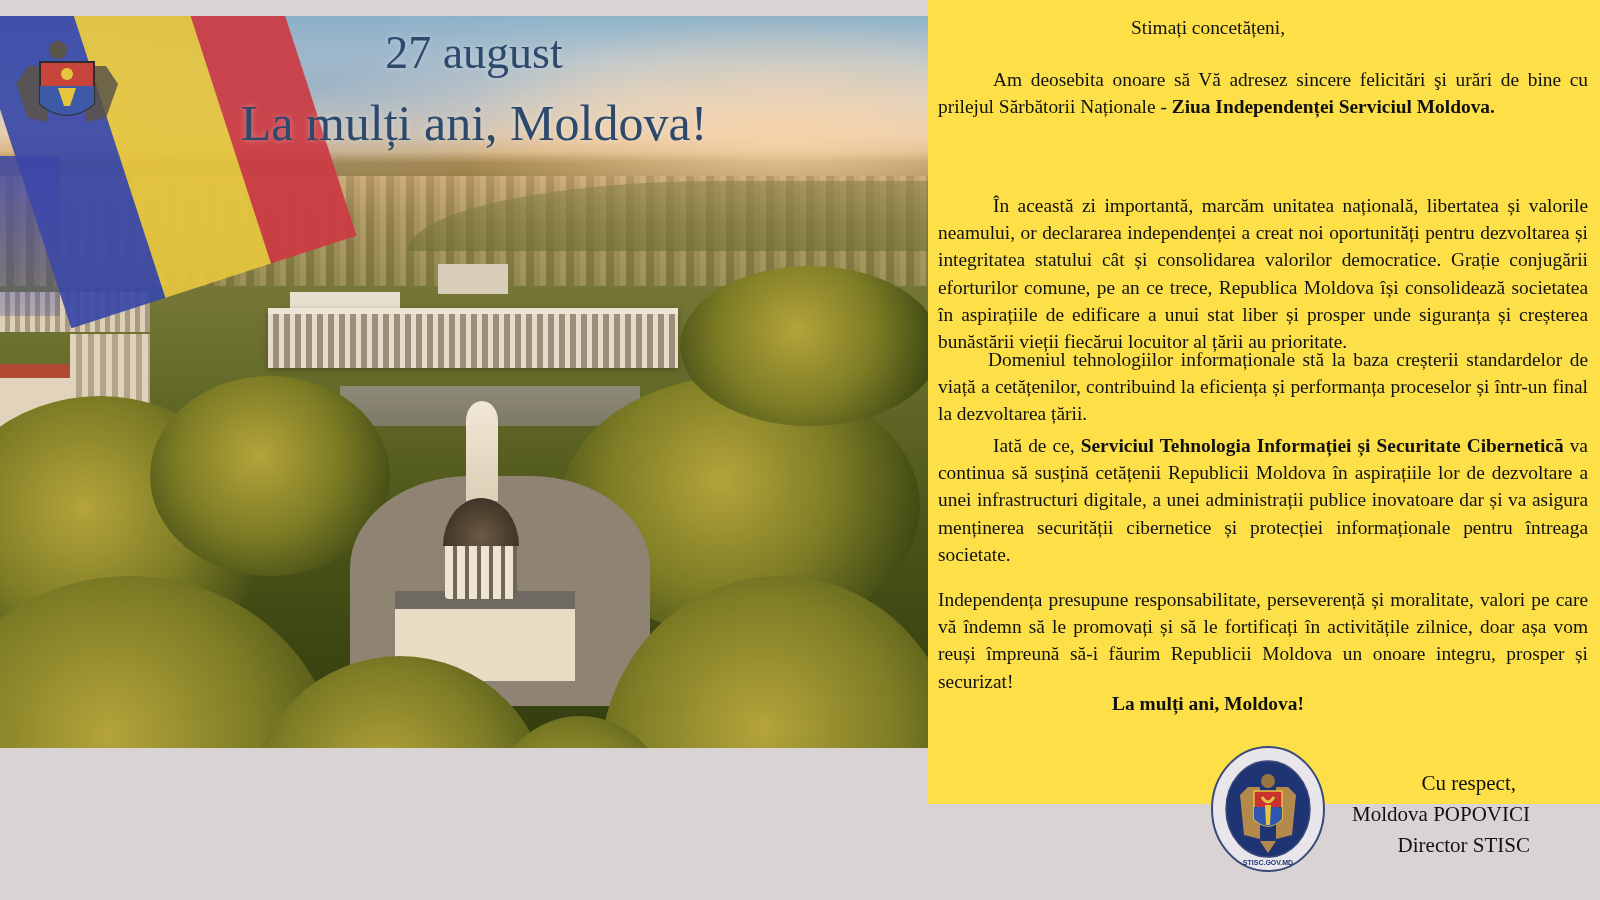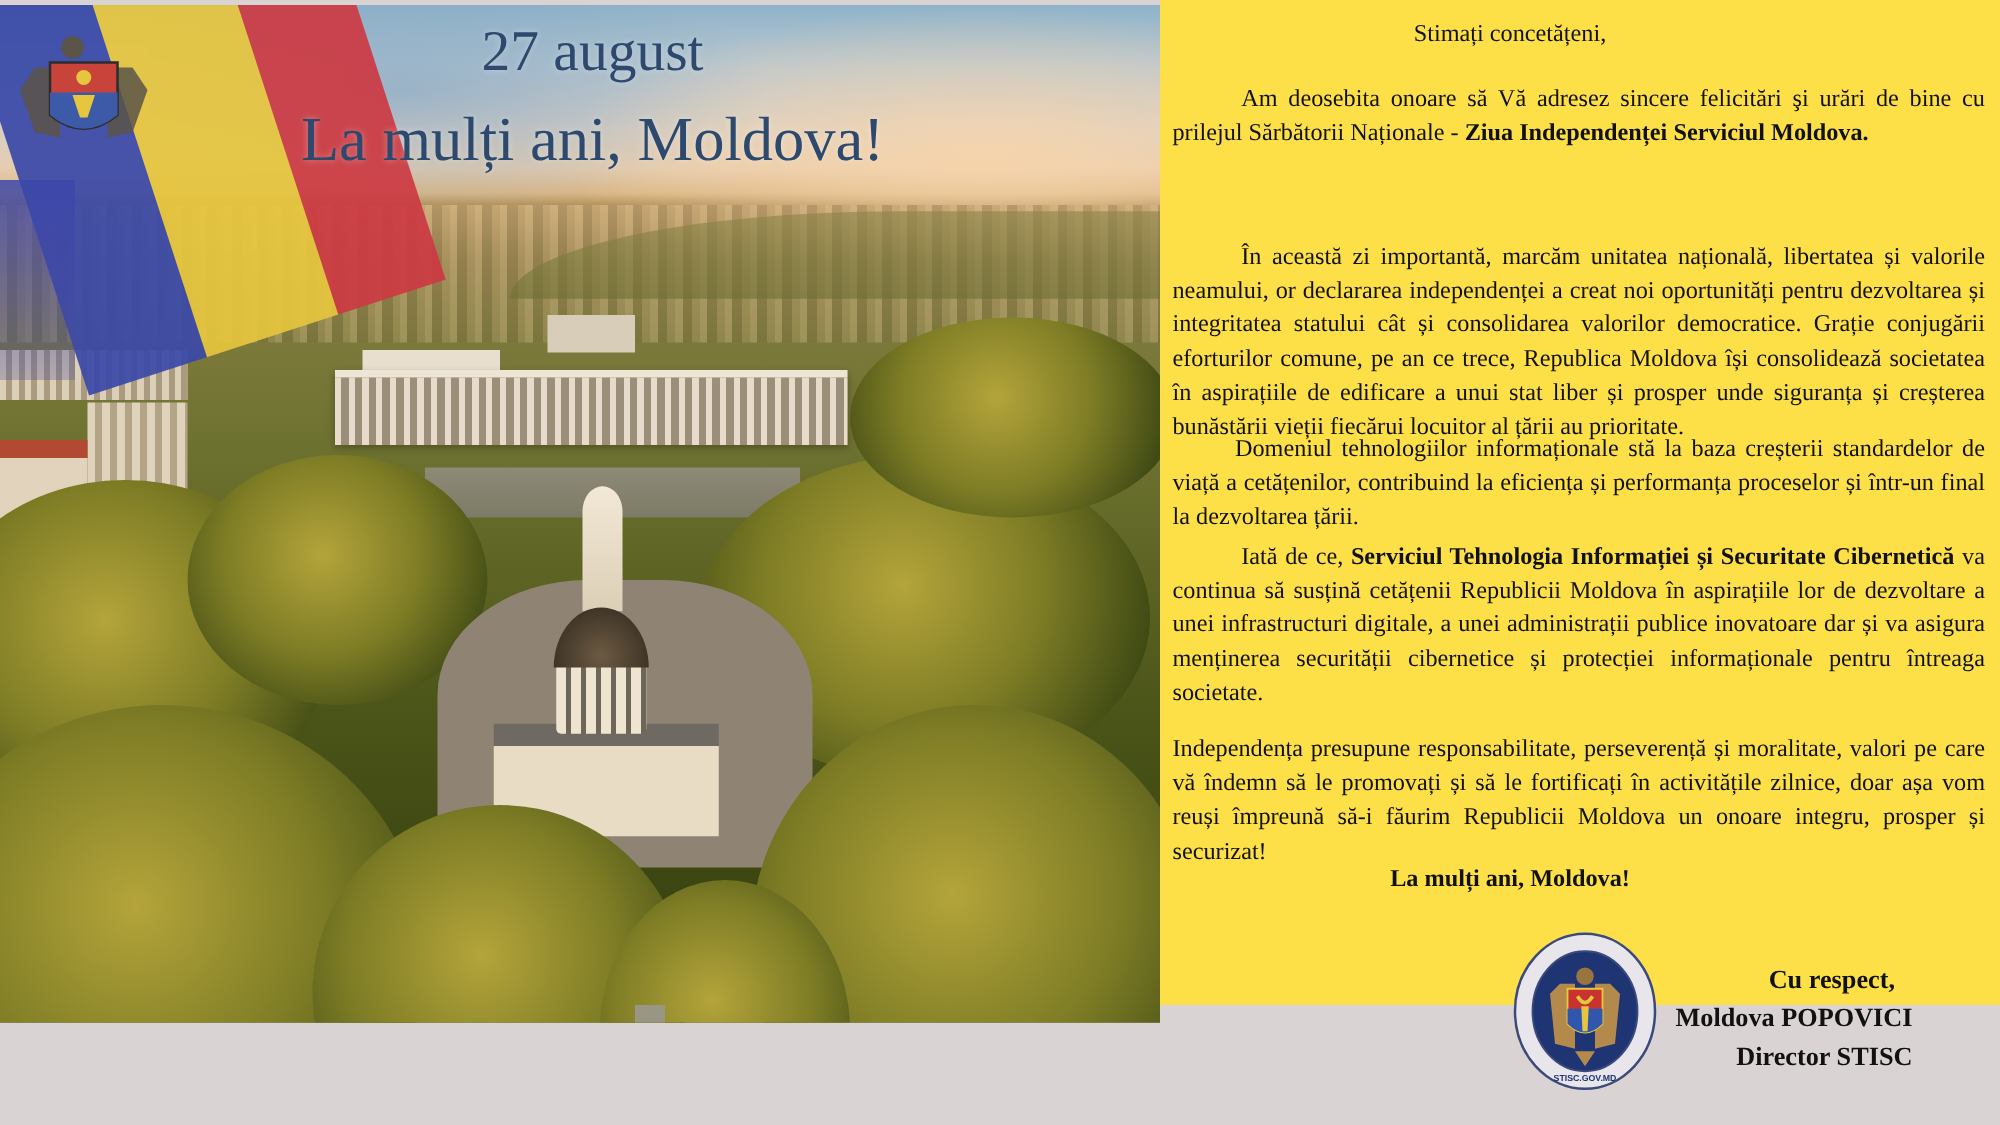--- a/index.html
+++ b/index.html
@@ -1,21 +1,21 @@
 <!DOCTYPE html>
 <html><head>
   <meta charset="utf-8">
   <style>
     * { box-sizing: border-box; margin: 0; padding: 0; }
     html, body { width: 1600px; height: 900px; overflow: hidden; background: #d9d4d3; }
     body { position: relative; font-family: "Liberation Serif", "DejaVu Serif", serif; }
 
     
     .photo {
-      position: absolute; left: 0; top: 4px; width: 928px; height: 814px; overflow: hidden;
+      position: absolute; left: 0; top: 16px; width: 928px; height: 732px; overflow: hidden;
       background:
         linear-gradient(180deg,
           #8fb3c9 0%, #b9c7cf 6%, #d8cfc4 12%, #e6cdb0 16%, #d9b787 18.5%,
           #a8884f 20%, #8d7a46 24%, #7d7a3c 32%, #6f7331 42%, #5e6524 55%,
           #4b5418 70%, #3d4712 85%, #343c0f 100%);
     }
     .sky-glow {
       position: absolute; left: 450px; top: 0; width: 480px; height: 200px;
       background: radial-gradient(ellipse at 70% 60%, rgba(250,214,170,0.8) 0%, rgba(250,214,170,0) 70%);
     }
@@ -140,21 +140,21 @@
       position: absolute; top: 690px; left: 0; width: 672px; text-align: center; font-weight: bold;
     }
     .closing span { position: relative; left: -56px; }
     b { font-weight: bold; }
 
     .seal {
       position: absolute; left: 1210px; top: 745px; width: 116px; height: 128px;
     }
     .signature {
       position: absolute; left: 1310px; top: 768px; width: 220px; text-align: right;
-      font-weight: bold; font-size: 21px; line-height: 31px; color: #111;
+      font-weight: normal; font-size: 21px; line-height: 31px; color: #111;
       font-family: "Liberation Serif", "DejaVu Serif", serif;
     }
     .signature div:first-child { padding-right: 14px; }
   </style>
 </head>
 <body>
 
 <div class="photo">
   <div class="sky-blue"></div>
   <div class="sky-glow"></div>

